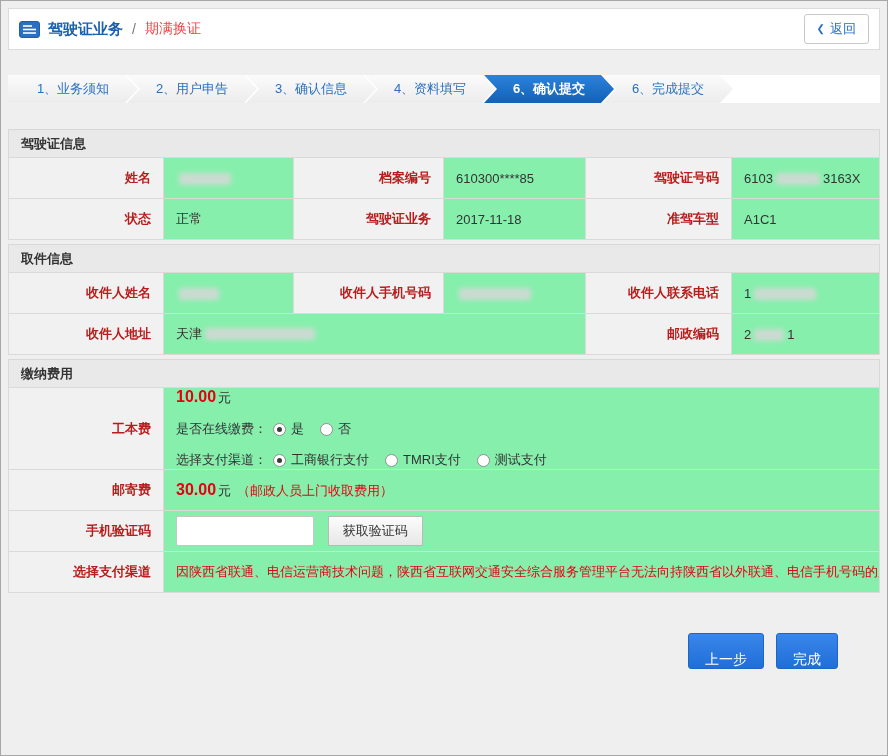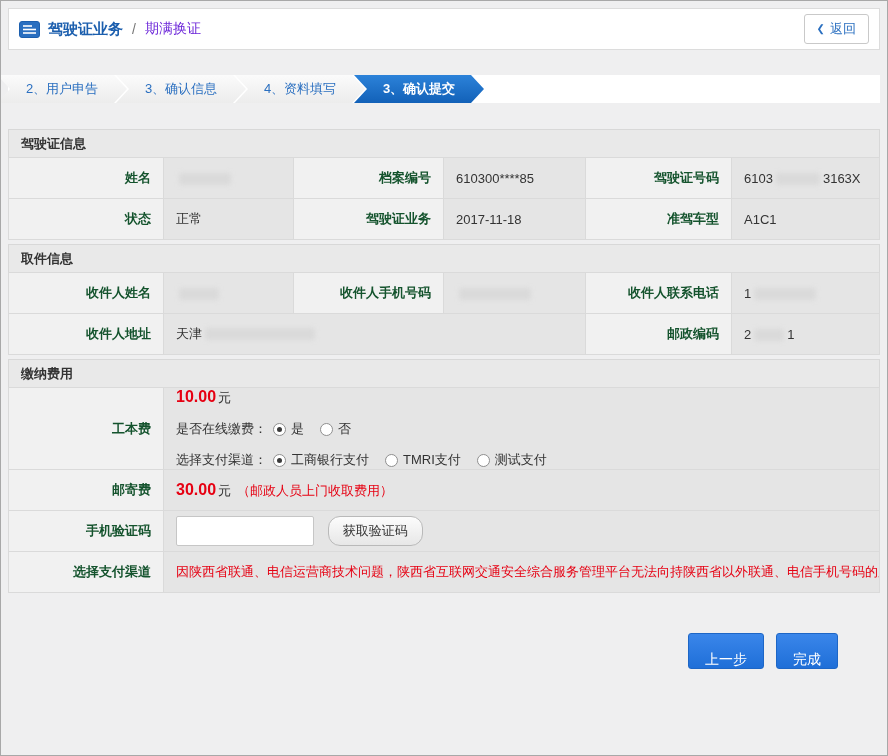--- a/index.html
+++ b/index.html
@@ -5,57 +5,57 @@
   html,body{margin:0;padding:0;}
   body{width:888px;height:756px;font-family:"Liberation Sans","DejaVu Sans",sans-serif;font-size:13px;color:#333;background:#fff;}
   .page{width:888px;height:756px;box-sizing:border-box;border:1px solid #a8a8a8;background:#efeff0;overflow:hidden;}
 
   
   .topbar{height:42px;margin:7px 7px 0 7px;background:#fff;border:1px solid #dcdcdc;display:flex;align-items:center;justify-content:space-between;padding:0 10px;box-sizing:border-box;}
   .tleft{display:flex;align-items:center;gap:8px;text-align:center;}
   .hicon{display:inline-flex;align-items:center;}
   .title-main{font-size:15px;font-weight:bold;color:#1c5fae;}
   .title-sep{color:#777;font-size:14px;margin:0 1px;}
-  .title-sub{font-size:14px;color:#6d28d9;}
+  .title-sub{font-size:14px;color:#ef4444;}
   .back-btn{display:inline-flex;align-items:center;gap:5px;background:#fff;border:1px solid #c9c9c9;border-radius:3px;padding:5px 12px;font-size:13px;color:#2a6fc0;cursor:pointer;font-family:inherit;}
   .back-chevron{font-size:10px;line-height:1;}
 
   
   .steps{margin:25px 7px 0 7px;background:#fff;height:28px;display:flex;align-items:center;}
   .step{height:28px;line-height:28px;width:130px;text-align:center;font-size:13px;color:#2a6fc0;
         background:linear-gradient(#fbfbfb,#ececec);flex:none;cursor:pointer;
         clip-path:polygon(0 0,calc(100% - 13px) 0,100% 50%,calc(100% - 13px) 100%,0 100%);}
   .step.notched{clip-path:polygon(0 0,calc(100% - 13px) 0,100% 50%,calc(100% - 13px) 100%,0 100%,13px 50%);margin-left:-11px;}
   .step.active{background:linear-gradient(#2c82d9,#1261b8);color:#fff;font-weight:bold;}
 
   
   .panel{margin:0 7px;}
   .panel.first{margin-top:26px;border-radius:22px;}
   .panel.mt{margin-top:4px;}
   .sec-head{height:28px;line-height:28px;background:#e9e9e9;border:1px solid #d8d8d8;border-bottom:none;font-weight:bold;color:#333;padding:0 12px;font-size:13px;box-sizing:border-box;}
   table.grid{width:100%;border-collapse:collapse;table-layout:fixed;background:#fff;}
   table.grid td{border:1px solid #dadada;height:40px;padding:0 12px;font-size:13px;overflow:hidden;white-space:nowrap;}
-  td.lbl{background:#f1f1f1;text-align:right;font-weight:bold;color:#14532d;}
-  td.val{background:#e5e5e5;color:#333;text-align:left;}
+  td.lbl{background:#f1f1f1;text-align:right;font-weight:bold;color:#b91c1c;}
+  td.val{background:#86efac;color:#333;text-align:left;}
 
   .blur{display:inline-block;height:12px;background:#d8d8d8;border-radius:2px;filter:blur(2.5px);opacity:.85;vertical-align:-2px;margin:0 3px;}
 
   
   td.fee-cell{padding:12px 12px;height:auto;white-space:normal;}
   .amount{color:#e60012;font-size:16px;font-weight:bold;}
   .unit{color:#333;font-size:13px;margin-left:2px;}
   .fee-line{margin-top:13px;display:flex;align-items:center;}
   .fee-q{color:#333;margin-right:6px;}
   .radio{display:inline-flex;align-items:center;gap:5px;margin-right:16px;cursor:pointer;}
   .rdot{width:13px;height:13px;border:1px solid #8f8f8f;border-radius:50%;background:#fff;position:relative;display:inline-block;box-sizing:border-box;}
   .radio.checked .rdot::after{content:"";position:absolute;left:3px;top:3px;width:5px;height:5px;border-radius:50%;background:#3a3a3a;}
   .note{color:#e60012;margin-left:6px;font-size:13px;}
   td.code-cell{height:46px;}
   .code-input{width:138px;height:30px;border:1px solid #c6c6c6;border-radius:2px;padding:0 8px;font-size:13px;box-sizing:border-box;font-family:inherit;vertical-align:middle;}
-  .code-btn{height:30px;margin-left:10px;padding:0 14px;background:linear-gradient(#fcfcfc,#e7e7e7);border:1px solid #b9b9b9;border-radius:12px;font-size:13px;color:#333;cursor:pointer;font-family:inherit;vertical-align:middle;}
+  .code-btn{height:30px;margin-left:10px;padding:0 14px;background:linear-gradient(#fcfcfc,#e7e7e7);border:1px solid #b9b9b9;border-radius:0;font-size:13px;color:#333;cursor:pointer;font-family:inherit;vertical-align:middle;}
   td.notice-cell{height:auto;padding:9px 12px;white-space:normal;}
   .notice-text{color:#e60012;line-height:2.0;font-size:13px;}
 
   
   .footer{margin:40px 7px 0 7px;display:flex;justify-content:flex-end;gap:12px;padding-right:42px;}
   .btn-primary{background:linear-gradient(#3a86ea,#1f6fd8);color:#fff;border:1px solid #1d66c6;border-radius:3px;padding:17px 16px;height:31px;font-size:14px;cursor:pointer;font-family:inherit;}
 </style>
 </head>
 <body>
 
@@ -75,24 +75,26 @@
       <span class="title-sep">/</span>
       <span class="title-sub">期满换证</span>
     </div>
     <button class="back-btn">
       <span class="back-chevron">❮</span>
       <span>返回</span>
     </button>
   </div>
 
   <div class="steps">
+    <div class="step">1、业务须知</div>
     <div class="step notched">2、用户申告</div>
     <div class="step notched">3、确认信息</div>
     <div class="step notched">4、资料填写</div>
-    <div class="step notched active">3、确认提交</div>
+    <div class="step notched active">6、确认提交</div>
+    <div class="step notched">6、完成提交</div>
   </div>
 
   <section class="panel first">
     <div class="sec-head">驾驶证信息</div>
     <table class="grid">
       <colgroup>
           <col style="width:155px">
           <col style="width:130px">
           <col style="width:150px">
           <col style="width:142px">

